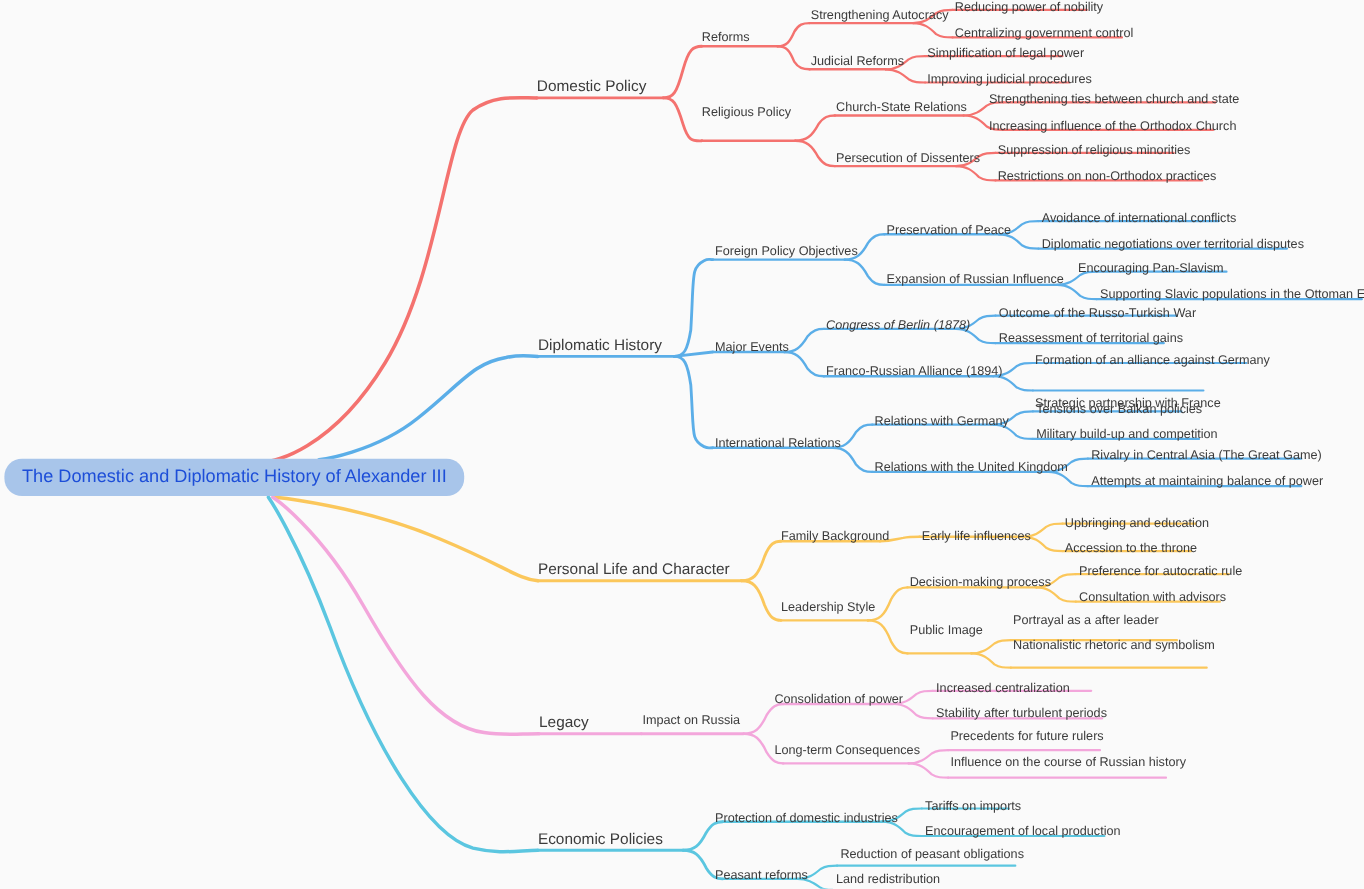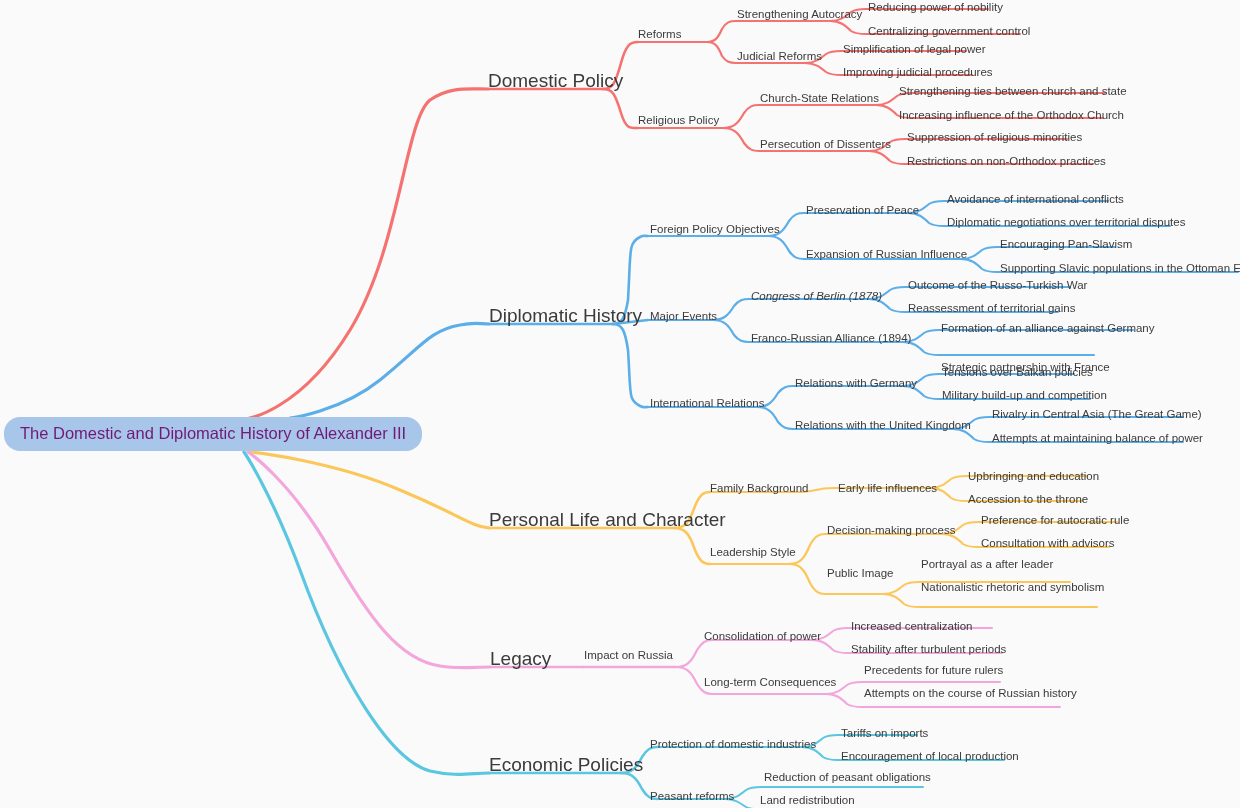--- a/index.html
+++ b/index.html
@@ -12,29 +12,29 @@
   }
   #canvas{position:absolute;left:0;top:0;width:1240px;height:808px;}
   #links{position:absolute;left:0;top:0;width:1240px;height:808px;pointer-events:none;}
 
   .node{position:absolute;white-space:nowrap;color:#3B3B3B;}
 
   
   .root{
     background:#A8C5EA;
     border-radius:16px;
-    color:#701a75;
+    color:#1d4ed8;
     font-size:16.5px;
     padding:8px 16px 9px 16px;
     left:4px; top:417px;
     line-height:1;
   }
 
   
-  .lvl1{font-size:19px;line-height:1;text-align:center;}
+  .lvl1{font-size:14px;line-height:1;text-align:center;}
   
   .lvl2{font-size:11.5px;line-height:1;}
   .lvl3{font-size:11.5px;line-height:1;}
 </style>
 </head>
 <body>
 
 <div id="canvas">
 
   <svg id="links" viewBox="0 0 1240 808" xmlns="http://www.w3.org/2000/svg">
@@ -189,21 +189,21 @@
       <path d="M761,787 L923,787" stroke="#5BC6E0" stroke-width="2"></path>
       <path d="M757,809 L858,809" stroke="#5BC6E0" stroke-width="2"></path>
 
     </g>
   </svg>
 
   <div class="node root">The Domestic and Diplomatic History of Alexander III</div>
 
   <div class="node lvl1" style="left:488px;top:71px;">Domestic Policy</div>
   <div class="node lvl2" style="left:638px;top:29px;">Reforms</div>
-  <div class="node lvl2" style="left:638px;top:115px;">Religious Policy</div>
+  <div class="node lvl2" style="left:638px;top:97px;">Religious Policy</div>
   <div class="node lvl3" style="left:737px;top:9px;">Strengthening Autocracy</div>
   <div class="node lvl3" style="left:737px;top:51px;">Judicial Reforms</div>
   <div class="node lvl3" style="left:760px;top:93px;">Church-State Relations</div>
   <div class="node lvl3" style="left:760px;top:139px;text-align:right;">Persecution of Dissenters</div>
   <div class="node lvl3" style="left:868px;top:2px;">Reducing power of nobility</div>
   <div class="node lvl3" style="left:868px;top:26px;">Centralizing government control</div>
   <div class="node lvl3" style="left:843px;top:44px;">Simplification of legal power</div>
   <div class="node lvl3" style="left:843px;top:67px;">Improving judicial procedures</div>
   <div class="node lvl3" style="left:899px;top:86px;">Strengthening ties between church and state</div>
   <div class="node lvl3" style="left:899px;top:110px;">Increasing influence of the Orthodox Church</div>
@@ -215,21 +215,21 @@
   <div class="node lvl2" style="left:650px;top:311px;">Major Events</div>
   <div class="node lvl2" style="left:650px;top:398px;">International Relations</div>
   <div class="node lvl3" style="left:806px;top:205px;">Preservation of Peace</div>
   <div class="node lvl3" style="left:806px;top:249px;">Expansion of Russian Influence</div>
   <div class="node lvl3" style="left:751px;top:291px;font-style:italic;">Congress of Berlin (1878)</div>
   <div class="node lvl3" style="left:751px;top:333px;">Franco-Russian Alliance (1894)</div>
   <div class="node lvl3" style="left:795px;top:378px;">Relations with Germany</div>
   <div class="node lvl3" style="left:795px;top:420px;">Relations with the United Kingdom</div>
   <div class="node lvl3" style="left:947px;top:194px;">Avoidance of international conflicts</div>
   <div class="node lvl3" style="left:947px;top:217px;">Diplomatic negotiations over territorial disputes</div>
-  <div class="node lvl3" style="left:1000px;top:239px;text-align:center;">Encouraging Pan-Slavism</div>
+  <div class="node lvl3" style="left:980px;top:239px;text-align:center;">Encouraging Pan-Slavism</div>
   <div class="node lvl3" style="left:1000px;top:263px;">Supporting Slavic populations in the Ottoman Empire</div>
   <div class="node lvl3" style="left:908px;top:280px;">Outcome of the Russo-Turkish War</div>
   <div class="node lvl3" style="left:908px;top:303px;">Reassessment of territorial gains</div>
   <div class="node lvl3" style="left:941px;top:323px;">Formation of an alliance against Germany</div>
   <div class="node lvl3" style="left:941px;top:362px;">Strategic partnership with France</div>
   <div class="node lvl3" style="left:942px;top:367px;">Tensions over Balkan policies</div>
   <div class="node lvl3" style="left:942px;top:390px;">Military build-up and competition</div>
   <div class="node lvl3" style="left:992px;top:409px;">Rivalry in Central Asia (The Great Game)</div>
   <div class="node lvl3" style="left:992px;top:433px;">Attempts at maintaining balance of power</div>
 
@@ -246,21 +246,21 @@
   <div class="node lvl3" style="left:921px;top:559px;">Portrayal as a after leader</div>
   <div class="node lvl3" style="left:921px;top:582px;">Nationalistic rhetoric and symbolism</div>
 
   <div class="node lvl1" style="left:490px;top:649px;">Legacy</div>
   <div class="node lvl2" style="left:584px;top:650px;">Impact on Russia</div>
   <div class="node lvl3" style="left:704px;top:631px;">Consolidation of power</div>
   <div class="node lvl3" style="left:704px;top:677px;">Long-term Consequences</div>
   <div class="node lvl3" style="left:851px;top:621px;">Increased centralization</div>
   <div class="node lvl3" style="left:851px;top:644px;">Stability after turbulent periods</div>
   <div class="node lvl3" style="left:864px;top:665px;">Precedents for future rulers</div>
-  <div class="node lvl3" style="left:864px;top:688px;">Attempts on the course of Russian history</div>
+  <div class="node lvl3" style="left:864px;top:688px;">Influence on the course of Russian history</div>
 
   <div class="node lvl1" style="left:489px;top:755px;">Economic Policies</div>
   <div class="node lvl2" style="left:650px;top:739px;">Protection of domestic industries</div>
   <div class="node lvl2" style="left:650px;top:791px;">Peasant reforms</div>
   <div class="node lvl3" style="left:841px;top:728px;">Tariffs on imports</div>
   <div class="node lvl3" style="left:841px;top:751px;">Encouragement of local production</div>
   <div class="node lvl3" style="left:764px;top:772px;">Reduction of peasant obligations</div>
   <div class="node lvl3" style="left:760px;top:795px;">Land redistribution</div>
 
 </div>

